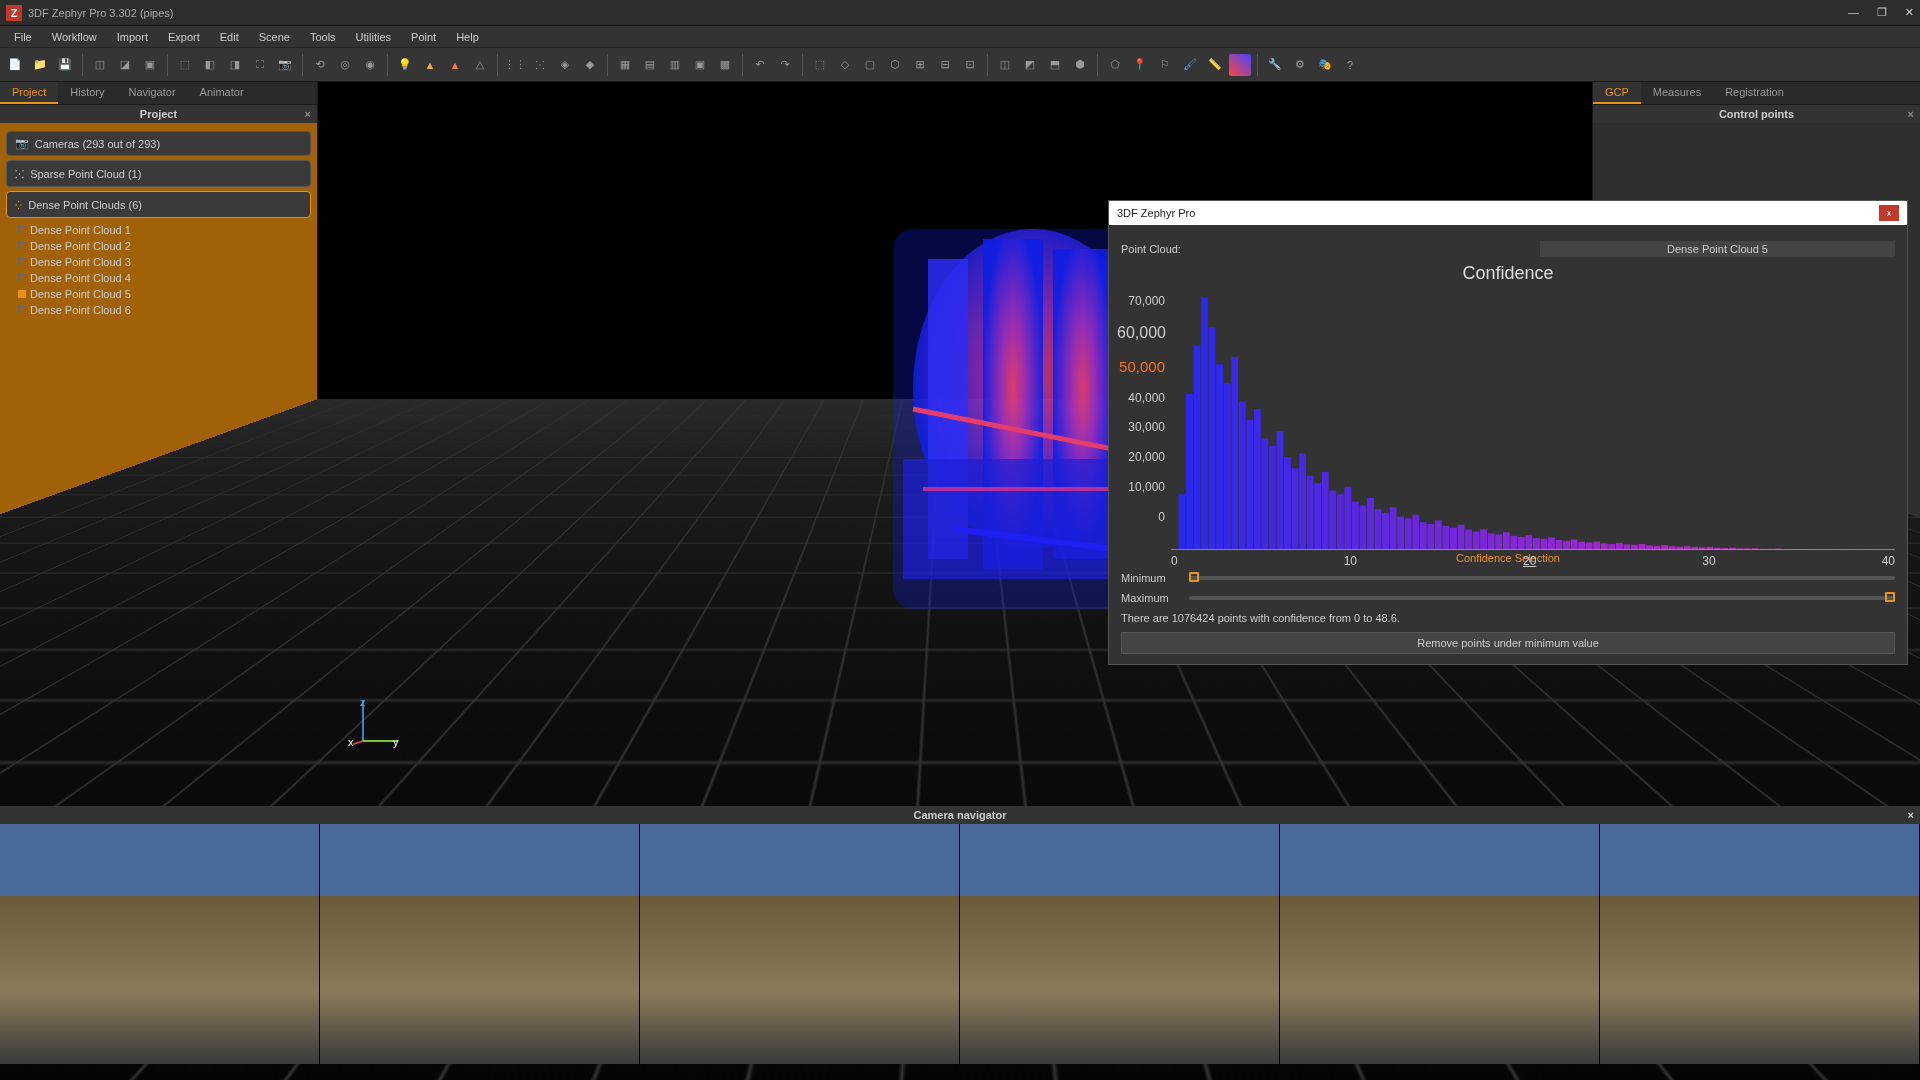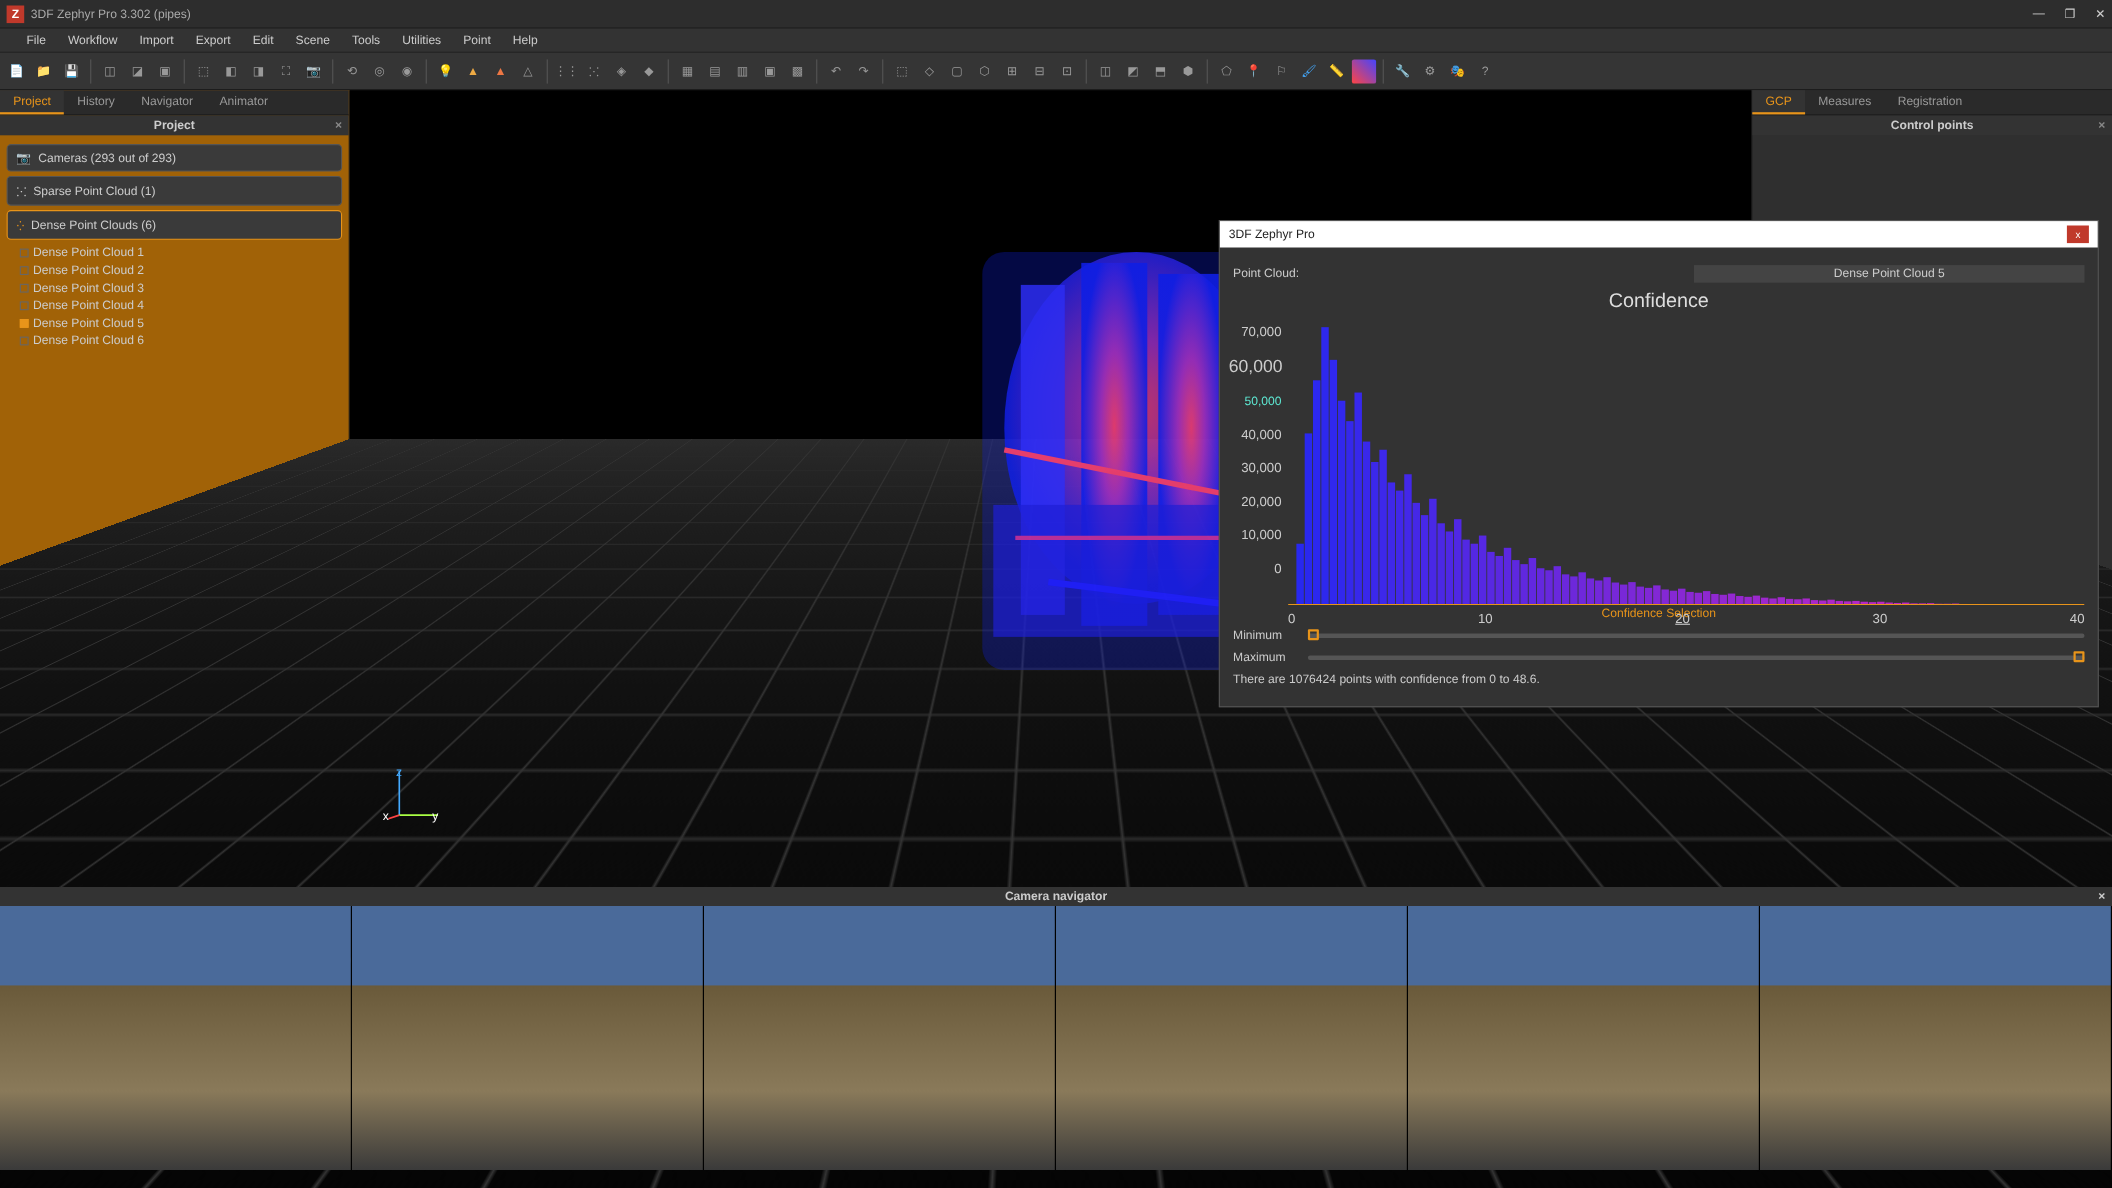--- a/index.html
+++ b/index.html
@@ -2,21 +2,21 @@
 <html><head>
 <meta charset="utf-8">
 <style>
 *{margin:0;padding:0;box-sizing:border-box;font-family:'Segoe UI',Tahoma,sans-serif;font-size:11px;color:#ccc}
 html,body{width:1920px;height:1080px;background:#2a2a2a;overflow:hidden}
 .titlebar{height:26px;background:#2d2d2d;display:flex;align-items:center;padding:0 6px;border-bottom:1px solid #1a1a1a}
 .titlebar .logo{width:16px;height:16px;background:#c0392b;color:#fff;display:flex;align-items:center;justify-content:center;font-weight:bold;margin-right:6px;font-size:11px}
 .titlebar .title{color:#aaa}
 .win-ctrl{margin-left:auto;display:flex;gap:18px;color:#888}
 .win-ctrl span{cursor:pointer}
-.menubar{height:22px;background:#333;display:flex;align-items:center;padding:0 16px;gap:4px;border-bottom:1px solid #222}
+.menubar{height:22px;background:#333;display:flex;align-items:center;padding:0 6px;gap:4px;border-bottom:1px solid #222}
 .menubar span{padding:2px 8px;color:#ccc;cursor:pointer}
 .toolbar{height:34px;background:#353535;display:flex;align-items:center;padding:0 4px;gap:3px;border-bottom:1px solid #1a1a1a}
 .tb-btn{width:22px;height:22px;display:flex;align-items:center;justify-content:center;color:#999;cursor:pointer}
 .tb-sep{width:1px;height:22px;background:#555;margin:0 3px}
 .main{display:flex;height:calc(100% - 26px - 22px - 34px - 20px - 260px - 14px)}
 .left-panel{width:318px;background:#a16207;border-right:1px solid #1a1a1a;display:flex;flex-direction:column}
 .tabs{display:flex;background:#2a2a2a;border-bottom:1px solid #1a1a1a}
 .tab{padding:4px 12px;color:#999;cursor:pointer}
 .tab.active{color:#e8941a;border-bottom:2px solid #e8941a;background:#333}
 .panel-title{text-align:center;padding:3px;background:#333;color:#ccc;position:relative;font-weight:bold}
@@ -296,21 +296,21 @@
     <div class="row">
       <span>Point Cloud:</span>
       <div style="flex:1"></div>
       <div class="dd" style="max-width:380px">Dense Point Cloud 5</div>
     </div>
     <div class="chart-title">Confidence</div>
     <div style="position:relative">
       <div style="position:absolute;left:-4px;top:4px;height:230px;display:flex;flex-direction:column;justify-content:space-between;text-align:right;width:48px" id="yaxis">
           <div style="color: rgb(204, 204, 204); font-size: 12px;">70,000</div>
           <div style="color: rgb(204, 204, 204); font-size: 16px;">60,000</div>
-          <div style="color: #5eead4; font-size: 11px;">50,000</div>
+          <div style="color: #f97316; font-size: 15px;">50,000</div>
           <div style="color: rgb(204, 204, 204); font-size: 12px;">40,000</div>
           <div style="color: rgb(204, 204, 204); font-size: 12px;">30,000</div>
           <div style="color: rgb(204, 204, 204); font-size: 12px;">20,000</div>
           <div style="color: rgb(204, 204, 204); font-size: 12px;">10,000</div>
           <div style="color: rgb(204, 204, 204); font-size: 12px;">0</div>
         </div>
       <div class="chart">
         <svg id="chartSvg" viewBox="0 0 720 230" preserveAspectRatio="none">
             <rect x="7.5" y="180.71428571428572" width="6.75" height="49.285714285714285" fill="rgb(40,40,240)"></rect>
             <rect x="15" y="92" width="6.75" height="138" fill="rgb(42,40,239)"></rect>
@@ -426,14 +426,15 @@
           <div class="handle" style="left:0"></div>
         </div>
     </div>
     <div class="slider-row">
       <label>Maximum</label>
       <div class="slider">
           <div class="handle" style="right:0"></div>
         </div>
     </div>
     <div class="stat">There are 1076424 points with confidence from 0 to 48.6.</div>
+    <div class="big-btn">Remove points under minimum value</div>
   </div>
 </div>
 
 </body></html>

